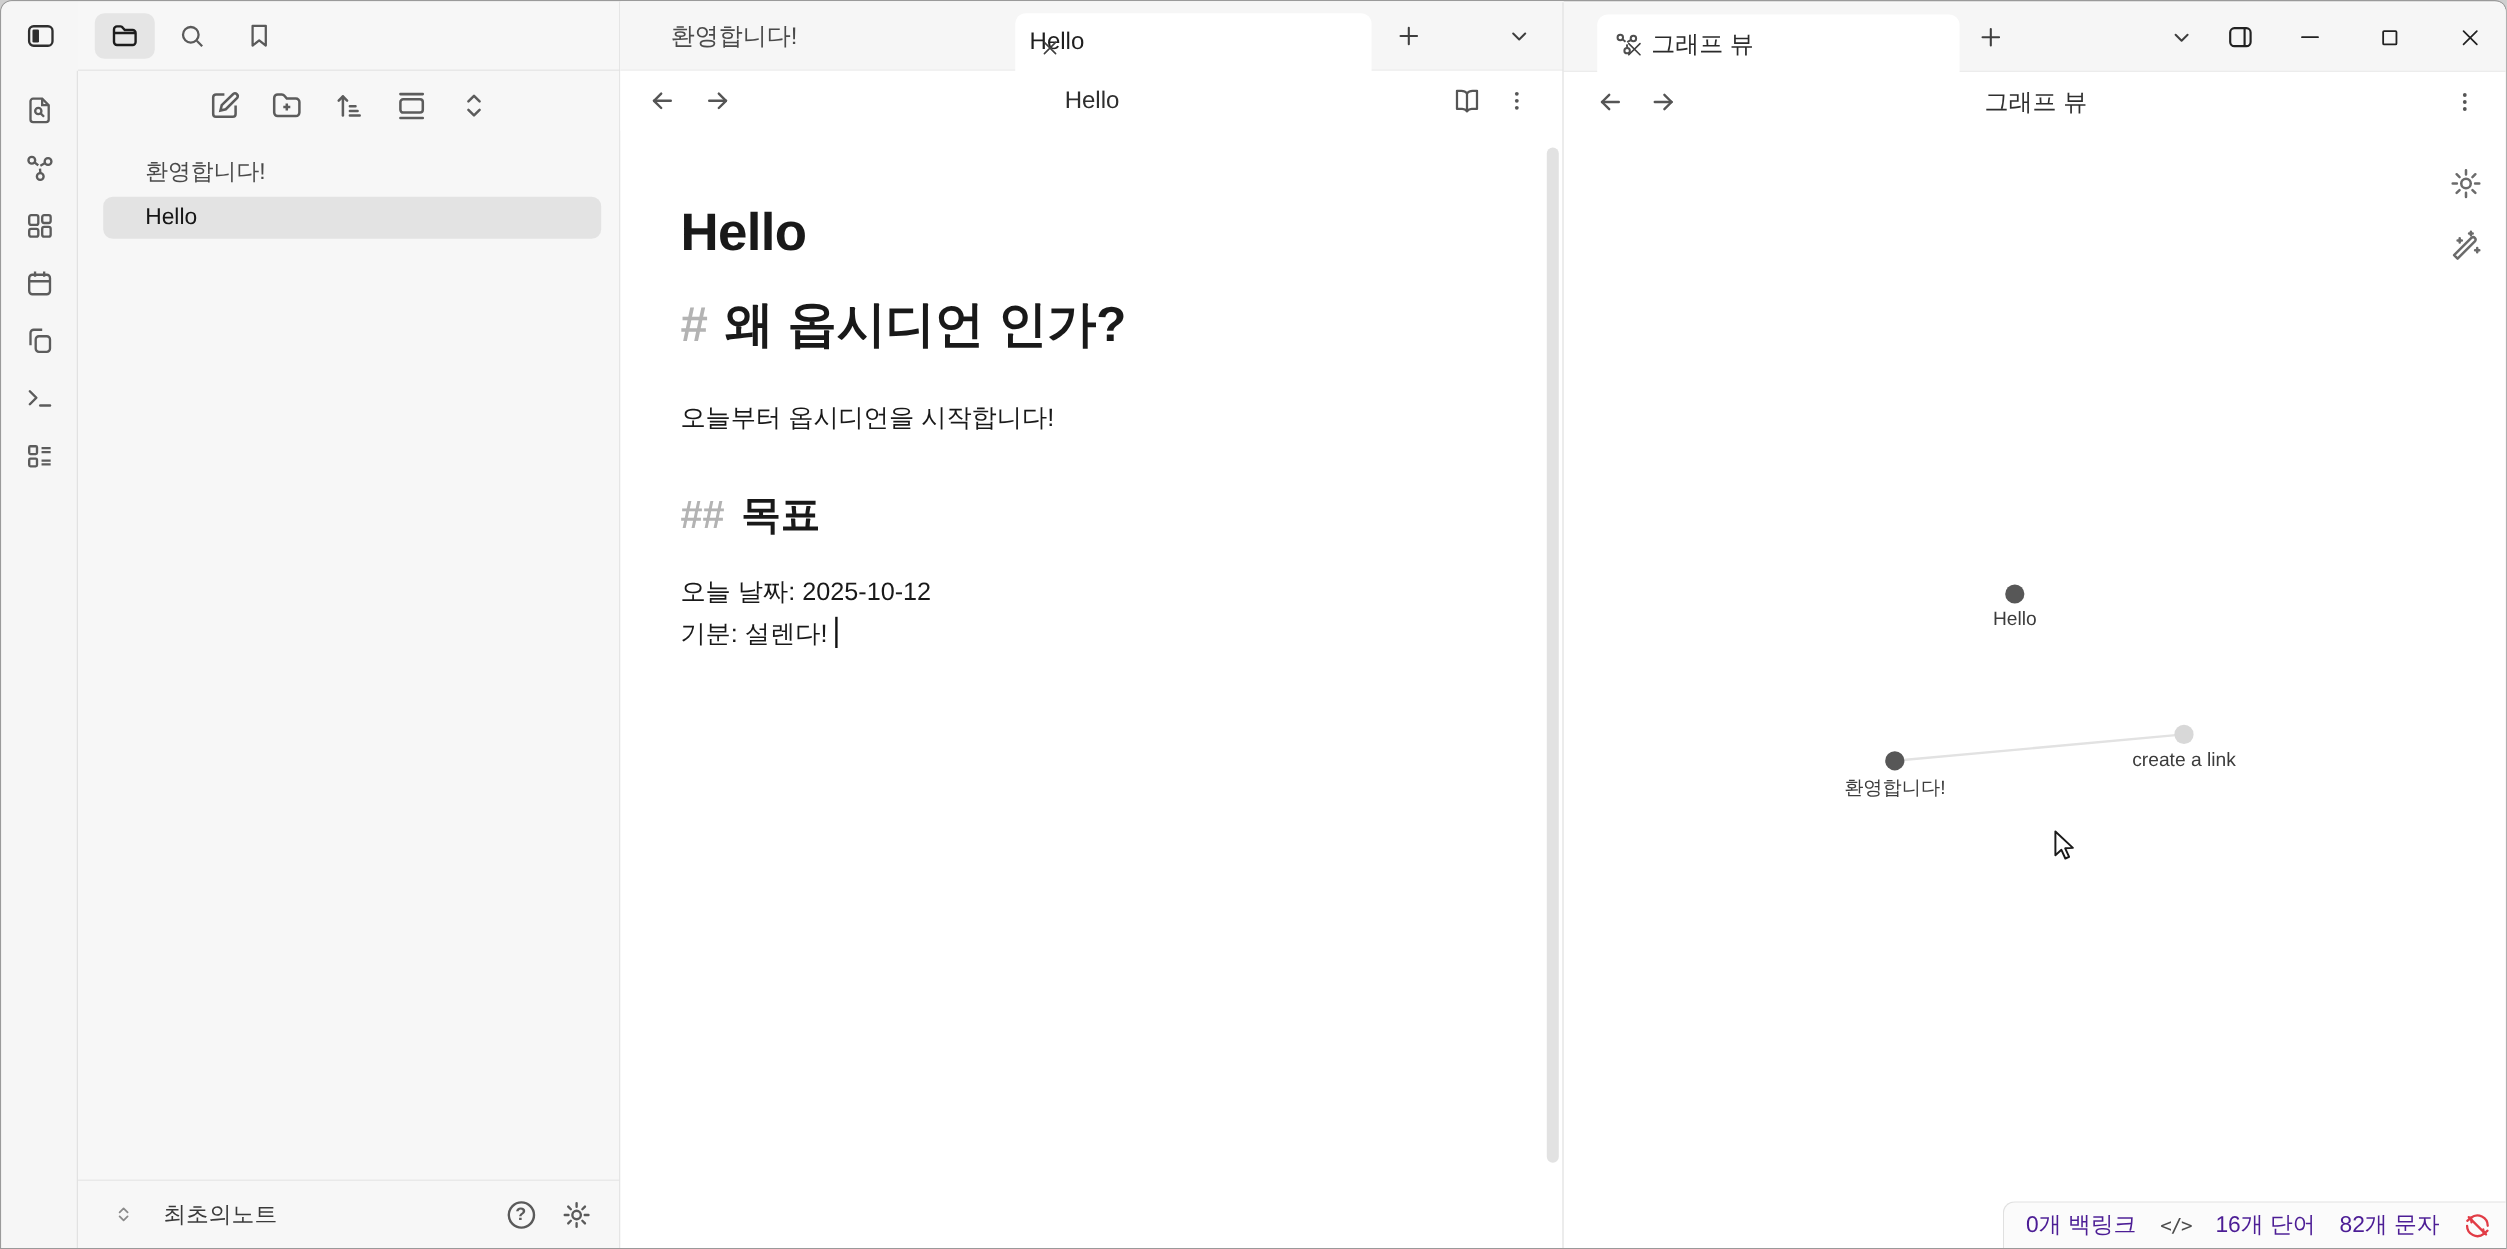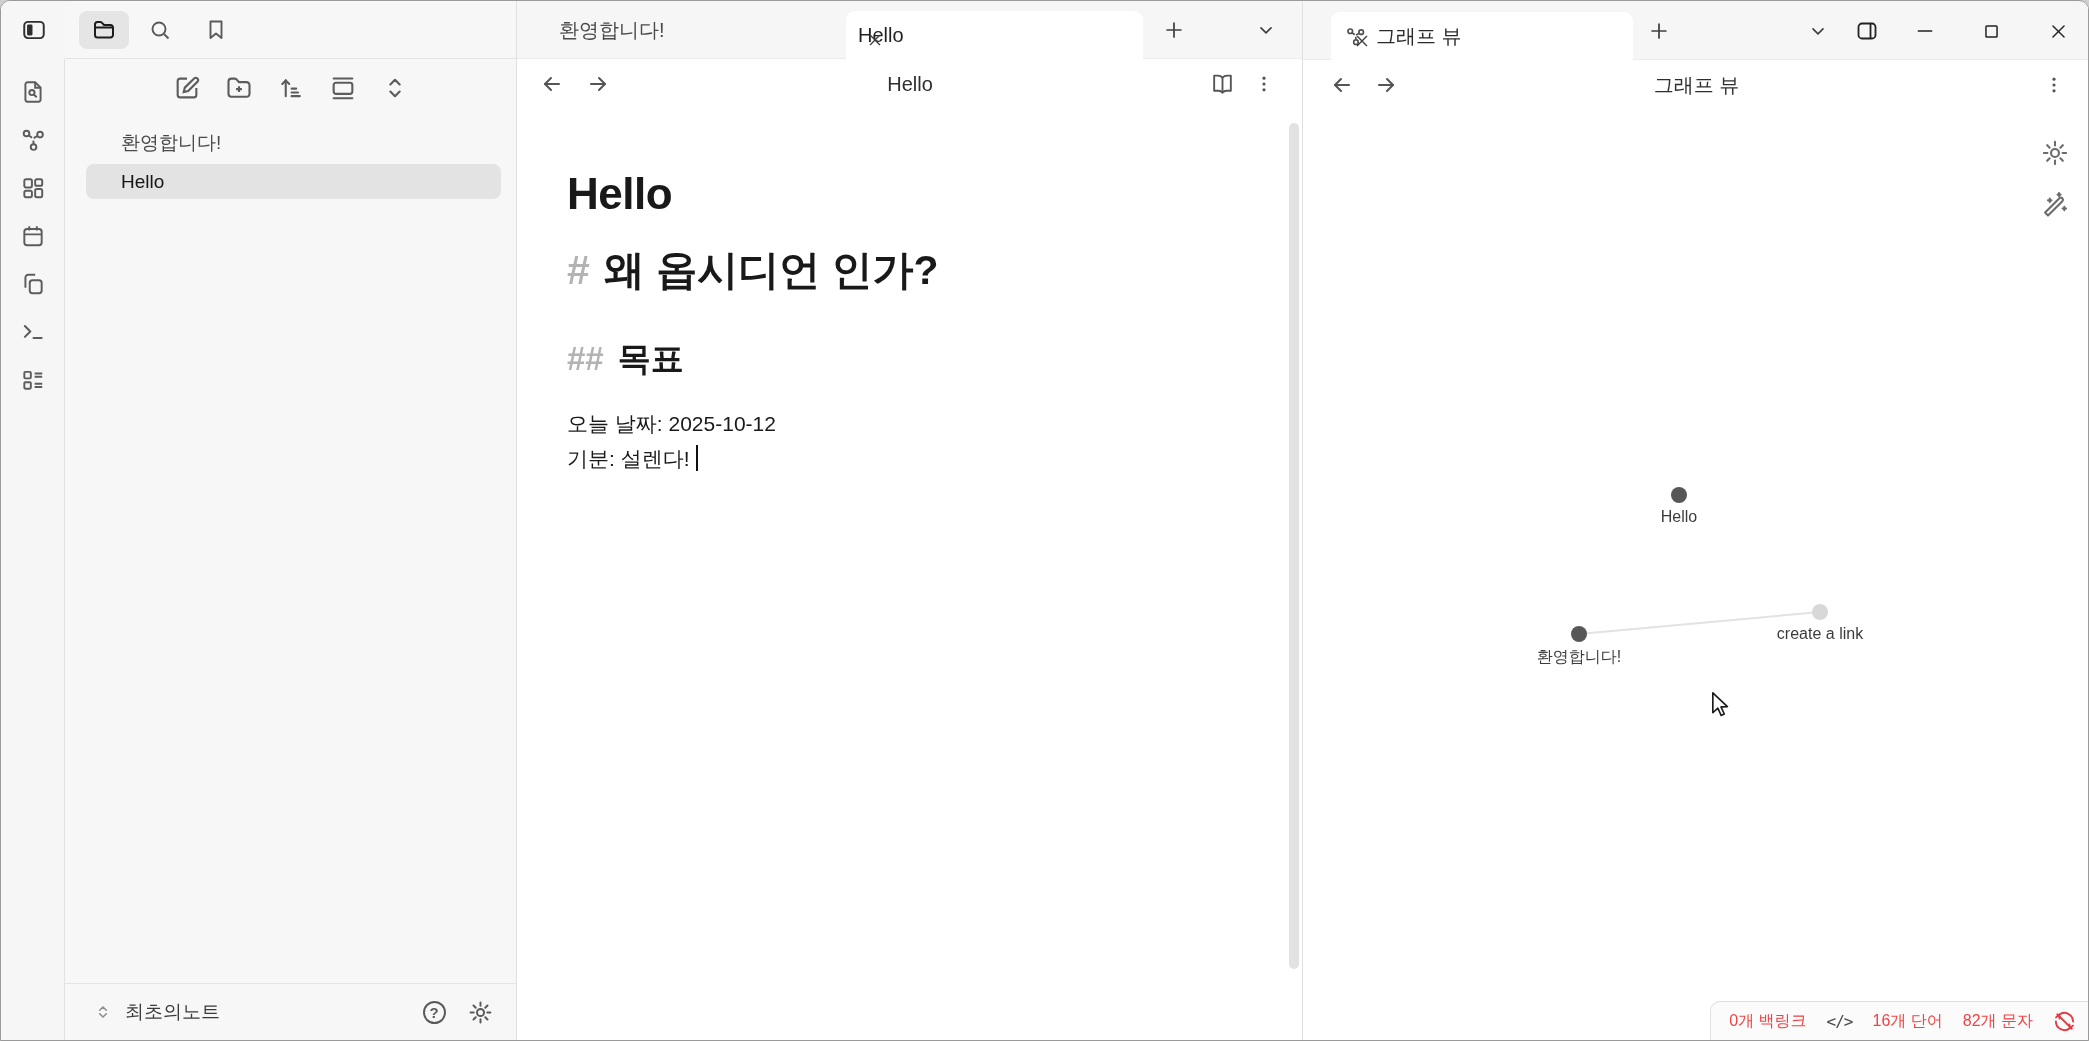--- a/index.html
+++ b/index.html
@@ -25,21 +25,21 @@
   .sidebar-tab{ width:50px; height:38px; border-radius:8px; }
   .sidebar-tab.active{ background:#e5e5e5; color:#1c1c1c; }
   .sidebar-actions{ height:58px; display:flex; align-items:center; justify-content:center; gap:22px; }
   .sidebar-actions .icon-btn{ width:30px; height:30px; color:#5c5c5c; }
   .file-list{ padding:8px 16px 0 21px; display:flex; flex-direction:column; gap:4px; }
   .file-item{ height:35px; display:flex; align-items:center; padding-left:35px; border-radius:8px;
               font-size:19px; color:#4a4a4a; cursor:pointer; }
   .file-item.selected{ background:#e3e3e3; color:#161616; }
   .sidebar-footer{ position:absolute; left:0; right:1px; bottom:0; height:57px; border-top:1px solid #e5e5e5;
                    display:flex; align-items:center; padding:0 22px 0 30px; }
-  .vault-switcher{ display:flex; align-items:center; gap:14px; cursor:pointer; }
+  .vault-switcher{ display:flex; align-items:center; gap:25px; cursor:pointer; }
   .vault-name{ font-size:19px; color:#3a3a3a; }
   .footer-icons{ margin-left:auto; display:flex; gap:18px; }
   .footer-icons .icon-btn{ width:28px; height:28px; color:#5a5a5a; }
   .help-circle{ width:23px; height:23px; border:2px solid #5a5a5a; border-radius:50%;
                 display:flex; align-items:center; justify-content:center; font-size:15px; font-weight:bold; color:#5a5a5a; }
 
   
   .tab-bar{ position:absolute; left:0; right:0; top:0; height:58px; background:#f6f6f6; border-bottom:1px solid #ececec; }
   .tab-bar .icon-btn{ position:absolute; top:12px; width:34px; height:34px; color:#3f3f3f; }
   .tab{ position:absolute; top:10px; height:49px; background:#ffffff; border-radius:9px 9px 0 0;
@@ -88,21 +88,21 @@
   .graph-node .dot{ position:absolute; left:-8px; top:-8px; width:16px; height:16px; border-radius:50%; background:#575757; }
   .graph-node.unresolved .dot{ background:#d8d8d8; }
   .node-label{ position:absolute; top:13px; left:0; transform:translateX(-50%); white-space:nowrap;
                font-size:16px; color:#3c3c3c; }
   .mouse-cursor{ position:absolute; left:404px; top:580px; z-index:6; }
 
   
   .status-bar{ position:absolute; right:0; bottom:0; height:39px; background:#fbfbfb;
                border:1px solid #e0e0e0; border-right:none; border-bottom:none; border-radius:10px 0 0 0;
                display:flex; align-items:center; gap:20px; padding:0 14px 0 18px; z-index:10; }
-  .status-item{ font-size:16px; color:#ef4444; white-space:nowrap; }
+  .status-item{ font-size:19px; color:#4c1d95; white-space:nowrap; }
   .code-glyph{ font-family:"DejaVu Sans Mono",monospace; font-size:16px; letter-spacing:-1px; color:#4c4c4c; }
   .sync-off{ color:#e13c46; }
 </style>
 </head>
 <body>
 
 <div class="window">
 
   <aside class="ribbon">
     <button class="icon-btn ribbon-toggle">
@@ -297,20 +297,21 @@
             <circle cx="12" cy="5" r="1.9"></circle>
             <circle cx="12" cy="12" r="1.9"></circle>
             <circle cx="12" cy="19" r="1.9"></circle>
           </svg>
       </button>
     </div>
 
     <div class="editor-content">
       <div class="inline-title">Hello</div>
       <div class="md-h1"><span class="md-marker">#</span><span>왜 </span><span class="misspelled">옵시디언</span><span> 인가?</span></div>
+      <div class="md-p p1"><span>오늘부터 </span><span class="misspelled">옵시디언을</span><span> 시작합니다!</span></div>
       <div class="md-h2"><span class="md-marker">##</span><span>목표</span></div>
       <div class="md-p date-line">오늘 날짜: 2025-10-12</div>
       <div class="md-p mood-line"><span>기분: 설렌다!</span><span class="caret"></span></div>
     </div>
     <div class="scroll-thumb"></div>
   </main>
 
   <section class="right-pane">
     <div class="tab-bar">
       <div class="tab graph-tab">

